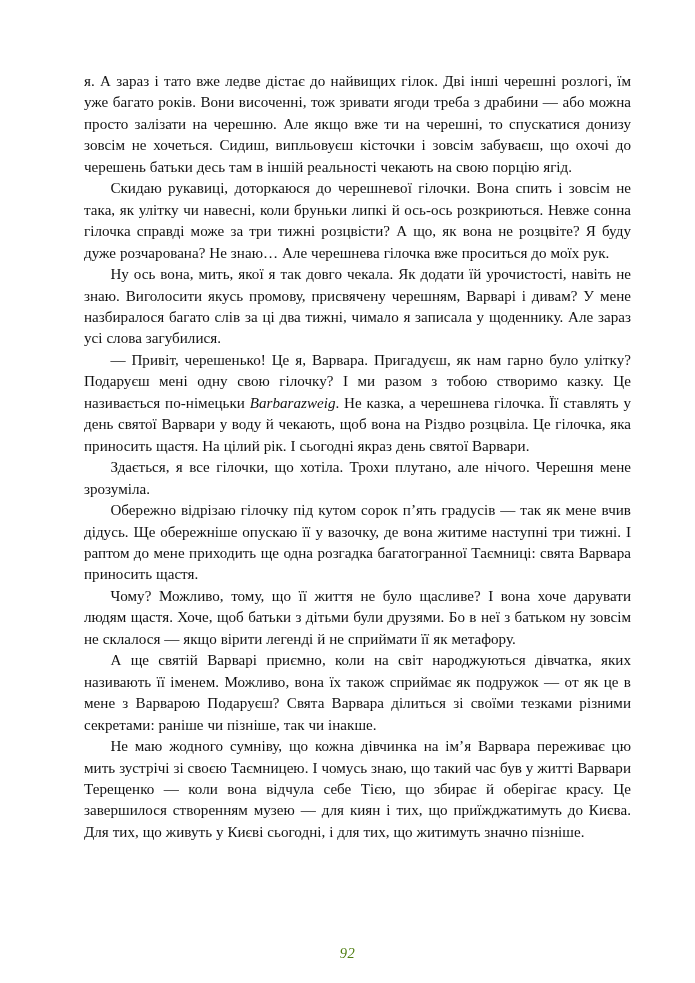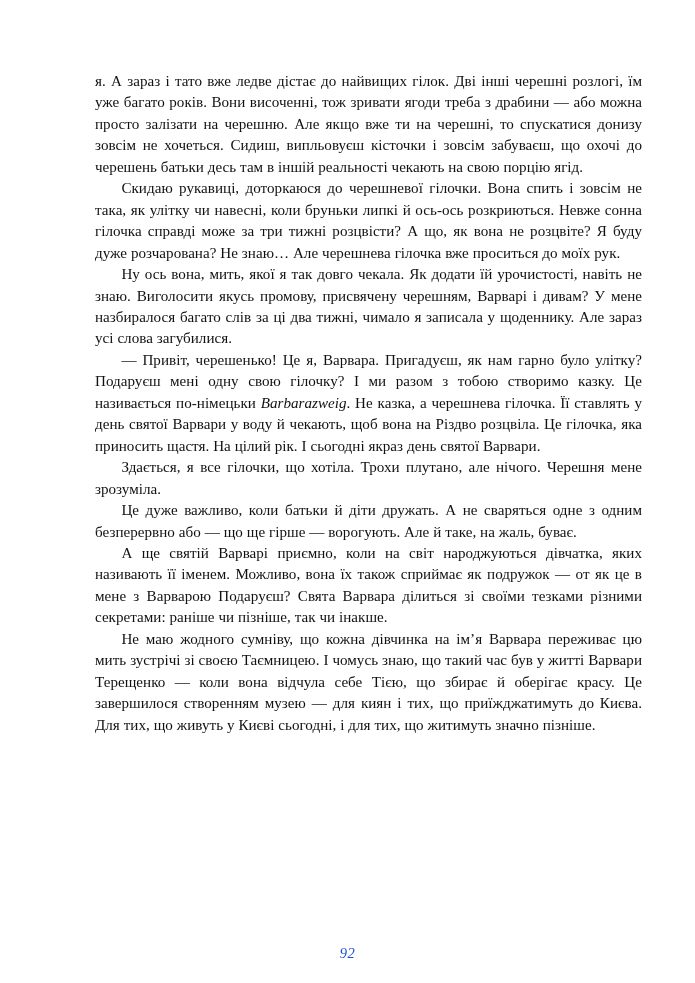--- a/index.html
+++ b/index.html
@@ -15,21 +15,21 @@
   #page {
     position: relative;
     width: 695px;
     height: 983px;
     background: #ffffff;
     box-sizing: border-box;
     overflow: hidden;
   }
   #text-block {
     position: absolute;
-    left: 95px;
+    left: 84px;
     top: 71px;
     width: 547px;
   }
   p.para {
     margin: 0;
     text-indent: 1.75em;
     text-align: justify;
     font-size: 15.1px;
     line-height: 21.45px;
     letter-spacing: 0.02px;
@@ -45,21 +45,21 @@
   }
   #page-number {
     position: absolute;
     left: 0;
     top: 945px;
     width: 695px;
     text-align: center;
     font-size: 14.5px;
     font-style: italic;
     font-family: "Liberation Serif", "DejaVu Serif", serif;
-    color: #1d4ed8;
+    color: #4d7c0f;
     letter-spacing: 0.5px;
   }
 </style>
 </head>
 <body>
 
 <div id="page">
 
   <div id="text-block">
 
@@ -67,23 +67,24 @@
 
 
     <p class="para">Скидаю рукавиці, доторкаюся до черешневої гілочки. Вона спить і зовсім не така, як улітку чи навесні, коли бруньки липкі й ось-ось розкриються. Невже сонна гілочка справді може за три тижні розцвісти? А що, як вона не розцвіте? Я буду дуже розчарована? Не знаю… Але черешнева гілочка вже проситься до моїх рук.</p>
 
     <p class="para">Ну ось вона, мить, якої я так довго чекала. Як додати їй урочистості, навіть не знаю. Виголосити якусь промову, присвячену черешням, Варварі і дивам? У мене назбиралося багато слів за ці два тижні, чимало я записала у щоденнику. Але зараз усі слова загубилися.</p>
 
     <p class="para"><span>— Привіт, черешенько! Це я, Варвара. Пригадуєш, як нам гарно було улітку? Подаруєш мені одну свою гілочку? І ми разом з тобою створимо казку. Це називається по-німецьки </span><em class="foreign">Barbarazweig</em><span>. Не казка, а черешнева гілочка. Її ставлять у день святої Варвари у воду й чекають, щоб вона на Різдво розцвіла. Це гілочка, яка приносить щастя. На цілий рік. І сьогодні якраз день святої Варвари.</span></p>
 
     <p class="para">Здається, я все гілочки, що хотіла. Трохи плутано, але нічого. Черешня мене зрозуміла.</p>
 
+    <p class="para">Обережно відрізаю гілочку під кутом сорок п’ять градусів — так як мене вчив дідусь. Ще обережніше опускаю її у вазочку, де вона житиме наступні три тижні. І раптом до мене приходить ще одна розгадка багатогранної Таємниці: свята Варвара приносить щастя.</p>
 
+    <p class="para">Чому? Можливо, тому, що її життя не було щасливе? І вона хоче дарувати людям щастя. Хоче, щоб батьки з дітьми були друзями. Бо в неї з батьком ну зовсім не склалося — якщо вірити легенді й не сприймати її як метафору.</p>
 
-    <p class="para">Це дуже важливо, коли батьки й діти дружать. А не сваряться одне з одним безперервно або — що ще гірше — ворогують. Але й таке, на жаль, буває.</p>
 
     <p class="para">А ще святій Варварі приємно, коли на світ народжуються дівчатка, яких називають її іменем. Можливо, вона їх також сприймає як подружок — от як це в мене з Варварою Подаруєш? Свята Варвара ділиться зі своїми тезками різними секретами: раніше чи пізніше, так чи інакше.</p>
 
     <p class="para">Не маю жодного сумніву, що кожна дівчинка на ім’я Варвара переживає цю мить зустрічі зі своєю Таємницею. І чомусь знаю, що такий час був у житті Варвари Терещенко — коли вона відчула себе Тією, що збирає й оберігає красу. Це завершилося створенням музею — для киян і тих, що приїжджатимуть до Києва. Для тих, що живуть у Києві сьогодні, і для тих, що житимуть значно пізніше.</p>
 
   </div>
 
   <div id="page-number">92</div>
 
 </div>

